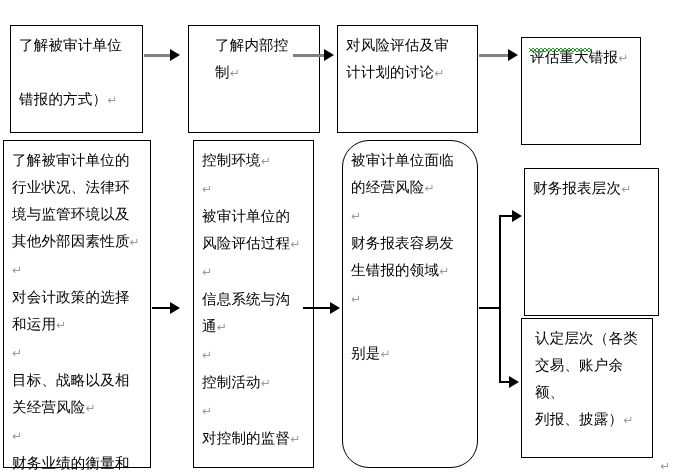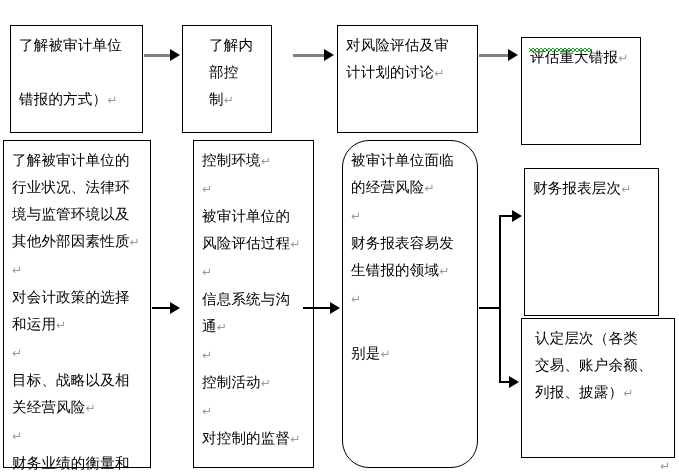--- a/index.html
+++ b/index.html
@@ -72,21 +72,21 @@
 </style>
 </head>
 <body>
 
 <div id="canvas">
 
   <div class="box" style="left:10px; top:25px; width:133px; height:108px;">
     <div class="box-text"><span>了解被审计单位</span><br><br><span>错报的方式）</span><span class="pilcrow">↵</span></div>
   </div>
 
-  <div class="box" style="left:182px; top:25px; width:90px; height:108px;padding-left:26px;">
+  <div class="box" style="left:188px; top:25px; width:132px; height:108px;padding-left:26px;">
     <div class="box-text"><span>了解内部控</span><br><span>制</span><span class="pilcrow">↵</span></div>
   </div>
 
   <div class="box" style="left:337px; top:25px; width:141px; height:108px;">
     <div class="box-text"><span>对风险评估及审</span><br><span>计计划的讨论</span><span class="pilcrow">↵</span></div>
   </div>
 
   <div class="box" style="left:521px; top:25px; width:120px; height:108px;margin-top:12px;">
     <div class="box-text"><span>评估重大错报</span><span class="pilcrow">↵</span></div>
   </div>
@@ -110,21 +110,21 @@
   </div>
 
   <div class="box" style="left:342px; top:140px; width:136px; height:328px;border-radius:27px;">
     <div class="box-text"><span>被审计单位面临</span><br><span>的经营风险</span><span class="pilcrow">↵</span><br><span class="pilcrow">↵</span><br><span>财务报表容易发</span><br><span>生错报的领域</span><span class="pilcrow">↵</span><br><span class="pilcrow">↵</span><br><br><span>别是</span><span class="pilcrow">↵</span></div>
   </div>
 
   <div class="box" style="left:524px; top:168px; width:135px; height:148px;">
     <div class="box-text"><span>财务报表层次</span><span class="pilcrow">↵</span></div>
   </div>
 
-  <div class="box" style="left:521px; top:318px; width:154px; height:140px;padding-left:13px;">
+  <div class="box" style="left:521px; top:318px; width:132px; height:140px;padding-left:13px;">
     <div class="box-text"><span>认定层次（各类</span><br><span>交易、账户余额、</span><br><span>列报、披露）</span><span class="pilcrow">↵</span></div>
   </div>
 
   <div class="hline black" style="left:152px; top:307px; width:22px;"></div>
   <div class="arrowhead" style="left:170px; top:302px;"></div>
 
   <div class="hline black" style="left:303px; top:307px; width:28px;"></div>
   <div class="arrowhead" style="left:330px; top:302px;"></div>
 
   <div class="hline black" style="left:479px; top:307px; width:22px;"></div>

